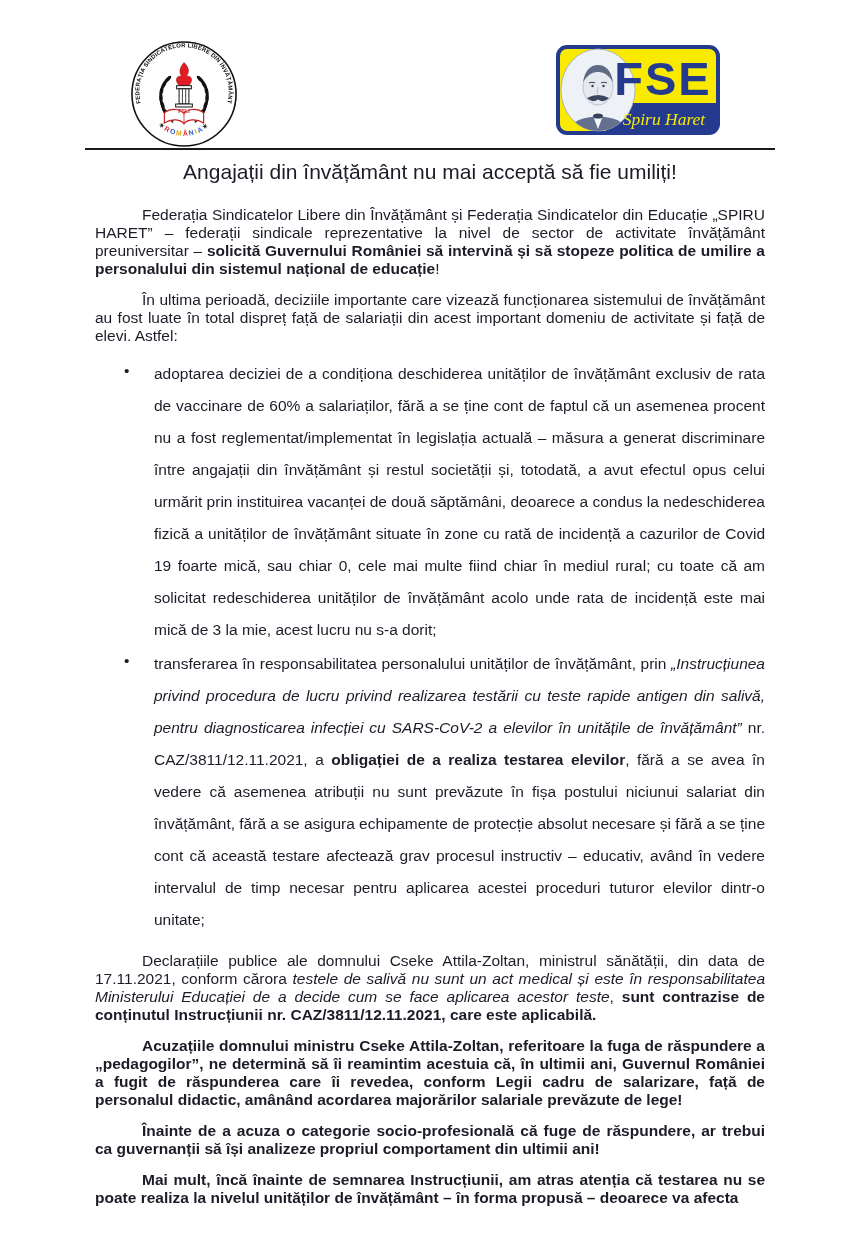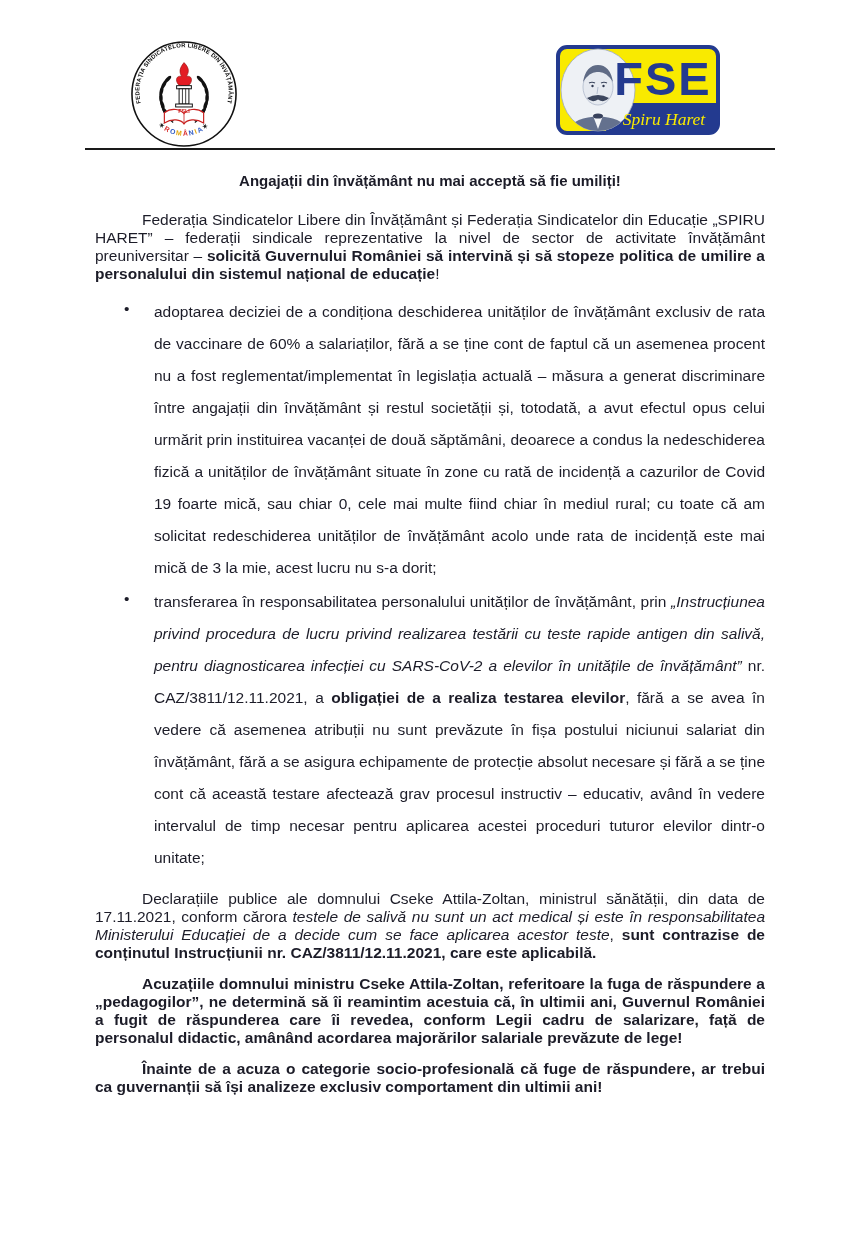--- a/index.html
+++ b/index.html
@@ -9,21 +9,21 @@
     font-family:"Liberation Sans", sans-serif;
     color:#1c1c28;
     position:relative;
     overflow:hidden;
   }
   .header{position:relative;height:148px;}
   .seal{position:absolute;left:128px;top:40px;width:112px;height:108px;}
   .fse{position:absolute;left:556px;top:45px;width:164px;height:90px;}
   .rule{margin:0 85px;border:none;border-top:2px solid #1a1a1a;height:0;}
   .content{padding:0 95px;}
-  .doc-title{text-align:center;font-weight:bold;font-size:15px;margin:22px 0 22px;}
+  .doc-title{text-align:center;font-weight:normal;font-size:21px;margin:10px 0 22px;}
   .para{
     text-align:justify;font-size:15.5px;line-height:18px;
     margin:0 0 13px;text-indent:47px;
   }
   .para.gap{margin-top:16px;}
   .bullet-item{display:flex;margin:0 0 2px 26px;}
   .bullet-marker{flex:0 0 30px;width:30px;font-size:15.5px;line-height:25px;padding-left:3px;}
   .bullet-text{flex:1;text-align:justify;font-size:15.5px;line-height:32px;}
   .run-b{font-weight:700;}
   .run-i{font-style:italic;}
@@ -120,25 +120,27 @@
     <text x="108" y="80" text-anchor="middle" font-size="17.5" font-style="italic" font-family="Liberation Serif, serif" fill="#f9ea00">Spiru Haret</text>
   </svg>
 </div>
 
 <hr class="rule">
 
 <div class="content">
   <div class="doc-title">Angajații din învățământ nu mai acceptă să fie umiliți!</div>
   <div id="paragraph-host">
       <p class="para"><span class="run-r">Federația Sindicatelor Libere din Învățământ și Federația Sindicatelor din Educație „SPIRU HARET” – federații sindicale reprezentative la nivel de sector de activitate învățământ preuniversitar – </span><span class="run-b">solicită Guvernului României să  intervină și să stopeze politica de umilire a personalului din sistemul național de educație</span><span class="run-r">!</span></p>
+      <p class="para"><span class="run-r">În ultima perioadă, deciziile importante care vizează funcționarea sistemului de învățământ au fost luate în total dispreț față de salariații din acest important domeniu de activitate și față de elevi. Astfel:</span></p>
       <div class="bullet-item">
         <span class="bullet-marker">•</span>
         <div class="bullet-text"><span class="run-r">adoptarea deciziei de a condiționa deschiderea unităților de învățământ exclusiv de rata de vaccinare de 60% a salariaților, fără a se ține cont de faptul că un asemenea procent nu a fost reglementat/implementat în legislația actuală – măsura a generat discriminare între angajații din învățământ și restul societății și, totodată, a avut efectul opus celui urmărit prin instituirea vacanței de două săptămâni, deoarece a condus la nedeschiderea fizică a unităților de învățământ situate în zone cu rată de incidență a cazurilor de Covid 19 foarte mică, sau chiar 0, cele mai multe fiind chiar în mediul rural; cu toate că am solicitat redeschiderea unităților de învățământ acolo unde rata de incidență este mai mică de 3 la mie, acest lucru nu s-a dorit;</span></div>
       </div>
       <div class="bullet-item">
         <span class="bullet-marker">•</span>
         <div class="bullet-text"><span class="run-r">transferarea în responsabilitatea personalului unităților de învățământ, prin </span><span class="run-i">„Instrucțiunea privind procedura de lucru privind realizarea testării cu teste rapide antigen din salivă, pentru diagnosticarea infecției cu SARS-CoV-2 a elevilor în unitățile de învățământ”</span><span class="run-r"> nr. CAZ/3811/12.11.2021, a </span><span class="run-b">obligației de a realiza testarea elevilor</span><span class="run-r">, fără a se avea în vedere că asemenea atribuții nu sunt prevăzute în fișa postului niciunui salariat din învățământ, fără a se asigura echipamente de protecție absolut necesare și fără a se ține cont că această testare afectează grav procesul instructiv – educativ, având în vedere intervalul de timp necesar pentru aplicarea acestei proceduri tuturor elevilor dintr-o unitate;</span></div>
       </div>
       <p class="para gap"><span class="run-r">Declarațiile publice ale domnului Cseke Attila-Zoltan, ministrul sănătății, din data de 17.11.2021, conform cărora </span><span class="run-i">testele de salivă nu sunt un act medical și este în responsabilitatea Ministerului Educației de a decide cum se face aplicarea acestor teste</span><span class="run-r">, </span><span class="run-b">sunt contrazise de conținutul Instrucțiunii nr. CAZ/3811/12.11.2021, care este aplicabilă.</span></p>
       <p class="para"><span class="run-b">Acuzațiile domnului ministru Cseke Attila-Zoltan, referitoare la fuga de răspundere a „pedagogilor”, ne determină să îi reamintim acestuia că, în ultimii ani, Guvernul României a fugit de răspunderea care îi revedea, conform Legii cadru de salarizare, față de personalul didactic, amânând acordarea majorărilor salariale prevăzute de lege!</span></p>
-      <p class="para"><span class="run-b">Înainte de a acuza o categorie socio-profesională că fuge de răspundere, ar trebui ca guvernanții să își analizeze exclusiv comportament din ultimii ani!</span></p>
+      <p class="para"><span class="run-b">Înainte de a acuza o categorie socio-profesională că fuge de răspundere, ar trebui ca guvernanții să își analizeze propriul comportament din ultimii ani!</span></p>
+      <p class="para"><span class="run-b">Mai mult, încă înainte de semnarea Instrucțiunii, am atras atenția că testarea nu se poate realiza la nivelul unităților de învățământ – în forma propusă – deoarece va afecta</span></p>
     </div>
 </div>
 
 </body></html>

